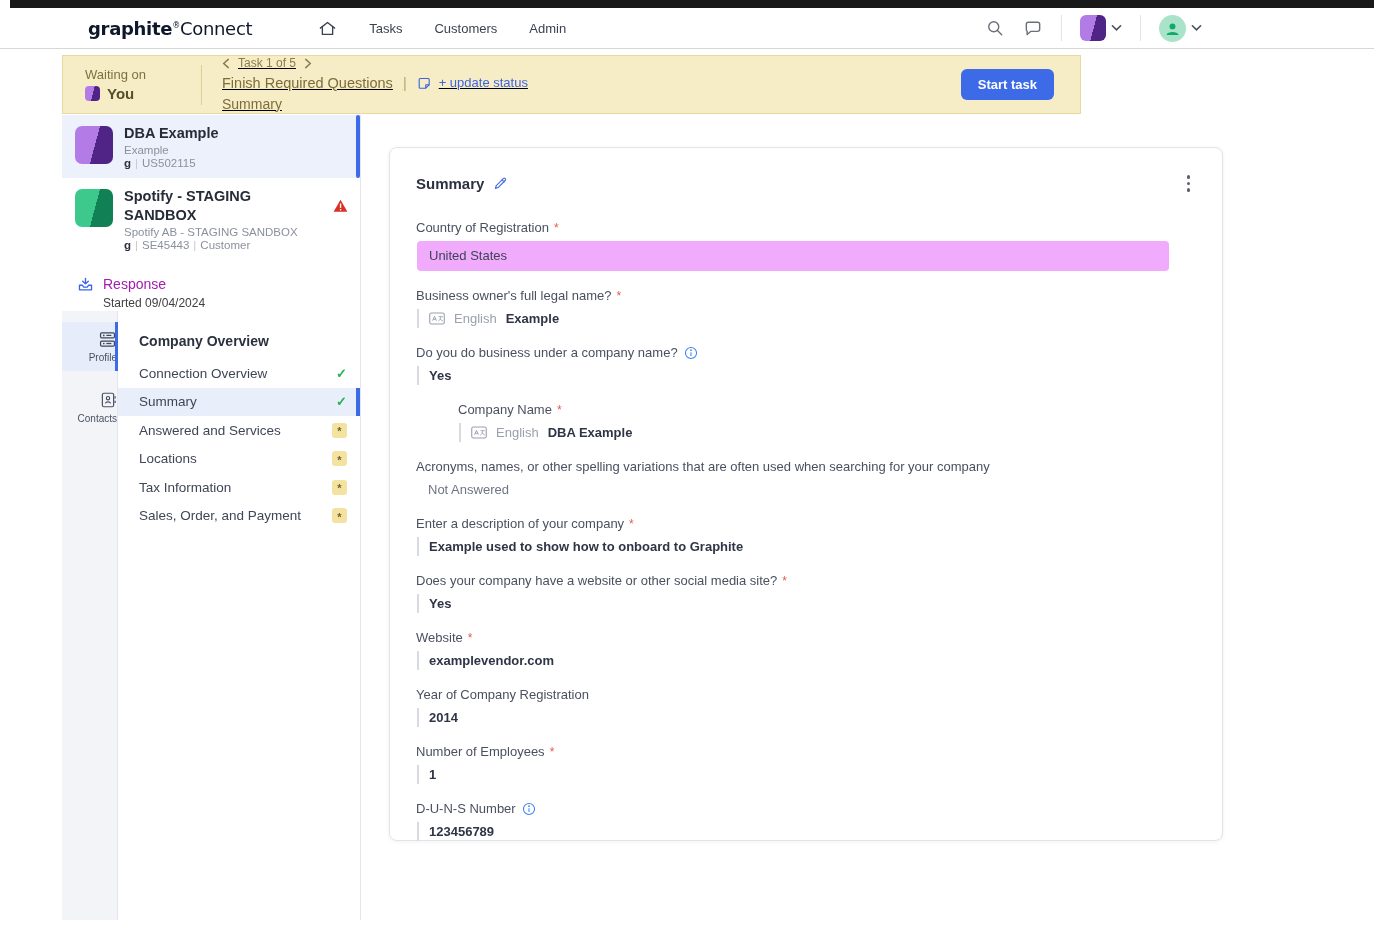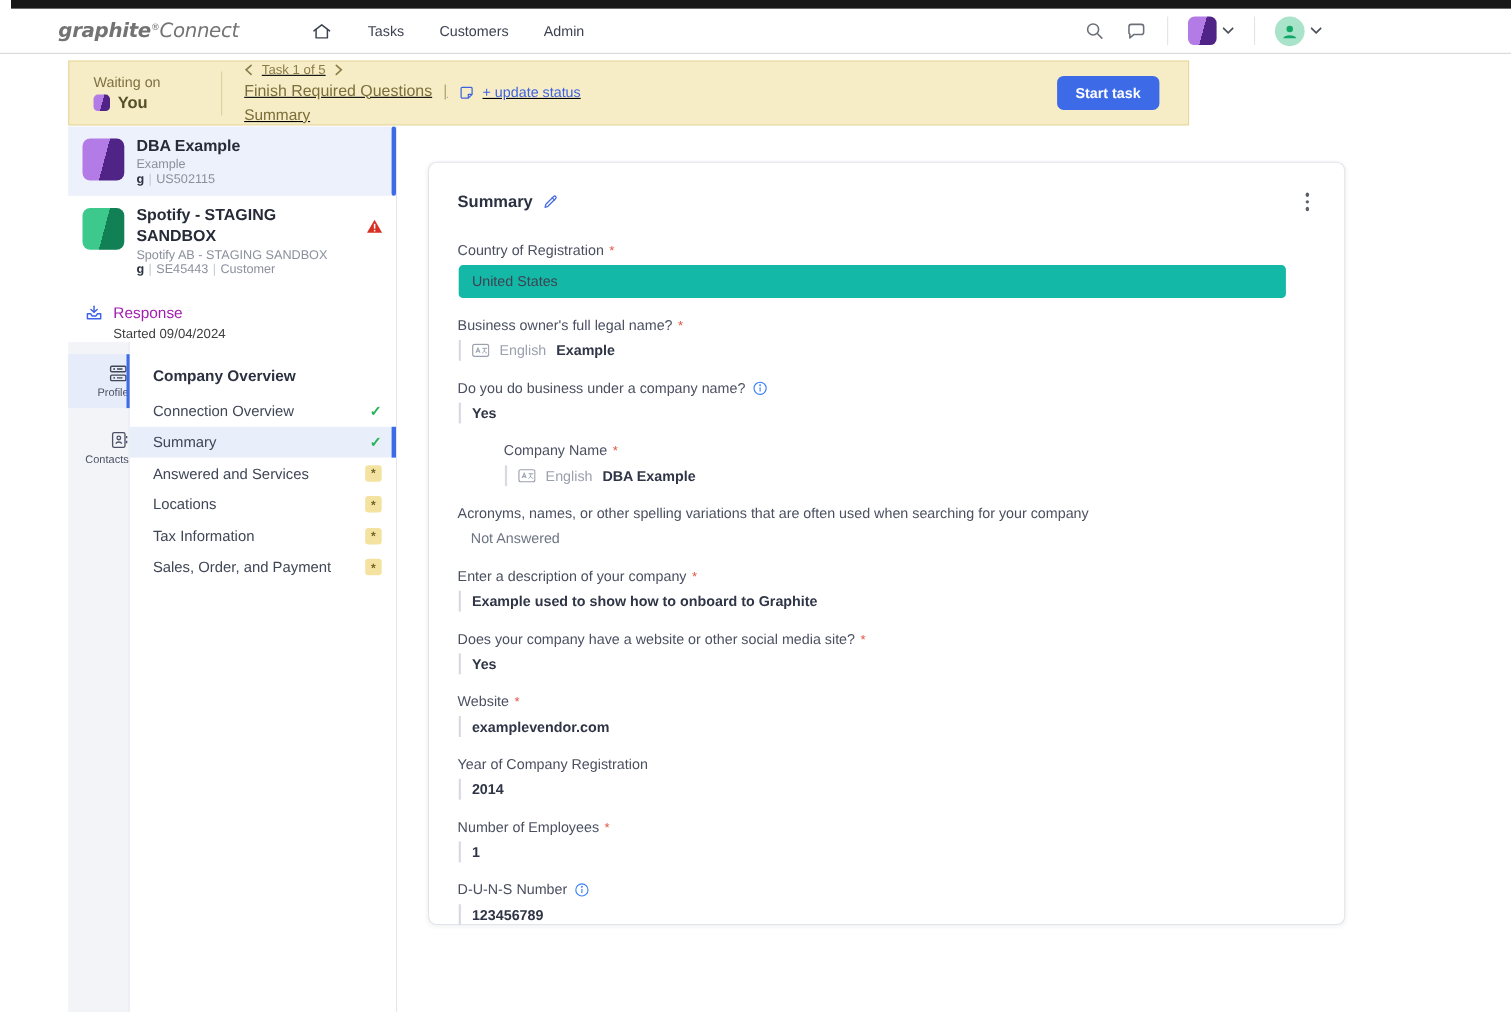--- a/index.html
+++ b/index.html
@@ -1,21 +1,21 @@
 <!DOCTYPE html>
 <html><head>
 <meta charset="utf-8">
 <style>
   * { margin:0; padding:0; box-sizing:border-box; }
   html,body { width:1374px; height:934px; background:#fff; font-family:"Liberation Sans",sans-serif; overflow:hidden; position:relative; }
 
   
   .top-strip { position:absolute; left:10px; right:0; top:0; height:8px; background:#191919; }
   .navbar { position:absolute; left:0; right:0; top:8px; height:41px; background:#fff; border-bottom:1px solid #d7d7d7; display:flex; align-items:center; }
-  .logo { margin-left:53px; font-family:"DejaVu Sans",sans-serif; font-size:18px; color:#737373; letter-spacing:-0.3px; white-space:nowrap; cursor:pointer;font-style:italic; }
+  .logo { margin-left:88px; font-family:"DejaVu Sans",sans-serif; font-size:18px; color:#0f172a; letter-spacing:-0.3px; white-space:nowrap; cursor:pointer; }
   .logo b { font-weight:800; }
   .logo sup { font-size:8px; }
   .logo .lt { font-weight:400; }
   .nav-links { display:flex; align-items:center; gap:32px; margin-left:66px; font-size:13px; color:#3c4250; }
   .nav-links .nl { cursor:pointer; }
   .nav-right { margin-left:auto; margin-right:172px; display:flex; align-items:center; gap:18px; }
   .vdiv { width:1px; height:26px; background:#e3e4e8; }
   .icon-btn { cursor:pointer; display:flex; align-items:center; }
   .cube { border-radius:7px; }
   .cube.purple { background:linear-gradient(105deg,#b27be6 0 52%,#4f2486 52%); }
@@ -27,21 +27,21 @@
   
   .banner { position:absolute; left:62px; top:55px; width:1019px; height:59px; background:#f6edc7; border:1px solid #e7d89e; display:flex; align-items:center; }
   .waiting { margin-left:22px; min-width:110px; }
   .waiting .w1 { font-size:13px; color:#7e7140; margin-bottom:3px; }
   .waiting .w2 { display:flex; align-items:center; gap:7px; font-size:15px; font-weight:700; color:#55502b; }
   .cube.xs { width:15px; height:15px; border-radius:4px; }
   .banner .bdiv { width:1px; height:40px; background:#dccf9c; margin:0 20px 0 6px; }
   .taskcol { display:flex; flex-direction:column; line-height:1.45;text-decoration:underline; }
   .tasknav { display:flex; align-items:center; gap:8px; font-size:12px; color:#8a7d48; }
   .tasknav .tn-ch { cursor:pointer; font-size:12px; }
-  .taskline { display:flex; align-items:flex-end; gap:10px; font-size:14.5px; color:#7b6e3a; }
+  .taskline { display:flex; align-items:center; gap:10px; font-size:14.5px; color:#7b6e3a; }
   .taskline .sep { color:#b3a66e; }
   .update-status { display:flex; align-items:center; gap:7px; font-size:13px; color:#3e63e0; cursor:pointer; }
   .tasksub { font-size:14px; color:#7b6e3a; }
   .start-btn { margin-left:auto; margin-right:26px; background:#3d6be8; color:#fff; font-size:13px; font-weight:700; padding:8px 17px; border:none; border-radius:6px; cursor:pointer; }
 
   
   .sidebar { position:absolute; left:62px; top:115px; width:299px; bottom:14px; background:#fff; border-right:1px solid #e4e6ed; }
   .conn-item { display:flex; gap:11px; padding:9px 12px 9px 13px; position:relative; cursor:pointer; }
   .conn-item.selected { background:#edf1fc; }
   .conn-item.selected::after { content:""; position:absolute; right:0; top:0; bottom:0; width:4px; background:#3d6be8; border-radius:2px; }
@@ -78,21 +78,21 @@
 
   .questions { margin-top:26px; }
   .qblock { margin-bottom:17px; }
   .qblock.indent { margin-left:42px; }
   .qlabel { font-size:13px; color:#4a5060; margin-bottom:5px; display:flex; align-items:center; gap:6px; line-height:16px; }
   .star { color:#e25c4a; font-size:12px; margin-left:-1px; }
   .answer-row { border-left:2px solid #d7dae1; margin-left:1px; padding:2px 0 2px 10px; display:flex; align-items:center; gap:9px; line-height:15px; }
   .ans-val { font-size:13px; font-weight:700; color:#2f3546; }
   .lang { font-size:13px; color:#9aa0ad; }
   .na { font-size:13px; color:#6d7484; padding:2px 0 2px 12px; line-height:15px; }
-  .input-box { width:752px; height:30px; background:#14b8a6; border-radius:4px; display:flex; align-items:center; padding:0 12px; font-size:13px; color:#3d4454; margin:3px 0 6px 1px; cursor:pointer; }
+  .input-box { width:752px; height:30px; background:#f0abfc; border-radius:4px; display:flex; align-items:center; padding:0 12px; font-size:13px; color:#3d4454; margin:3px 0 6px 1px; cursor:pointer; }
   svg { display:block; }
 </style>
 </head>
 <body>
 
 <div class="top-strip"></div>
 
 <div class="navbar">
   <div class="logo"><b>graphite</b><sup>®</sup><span class="lt">Connect</span></div>
   <div class="nav-links">

